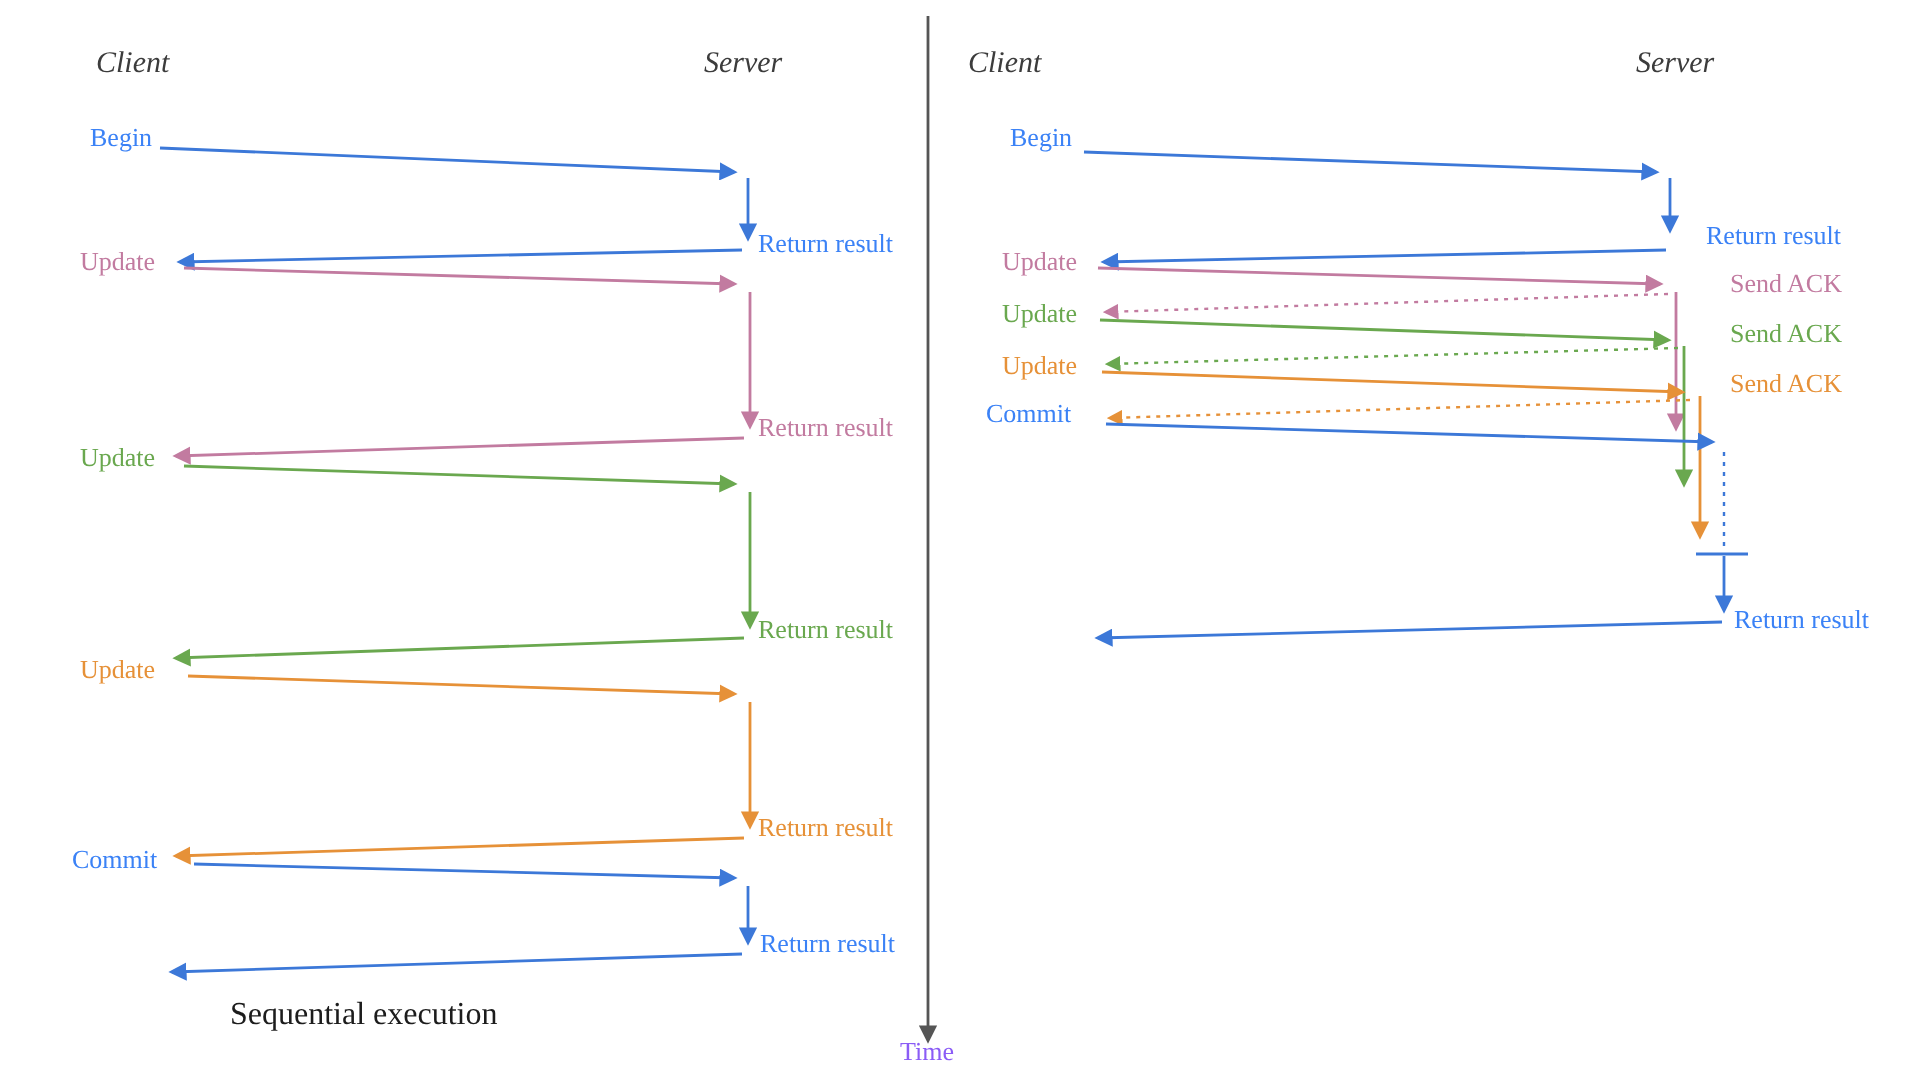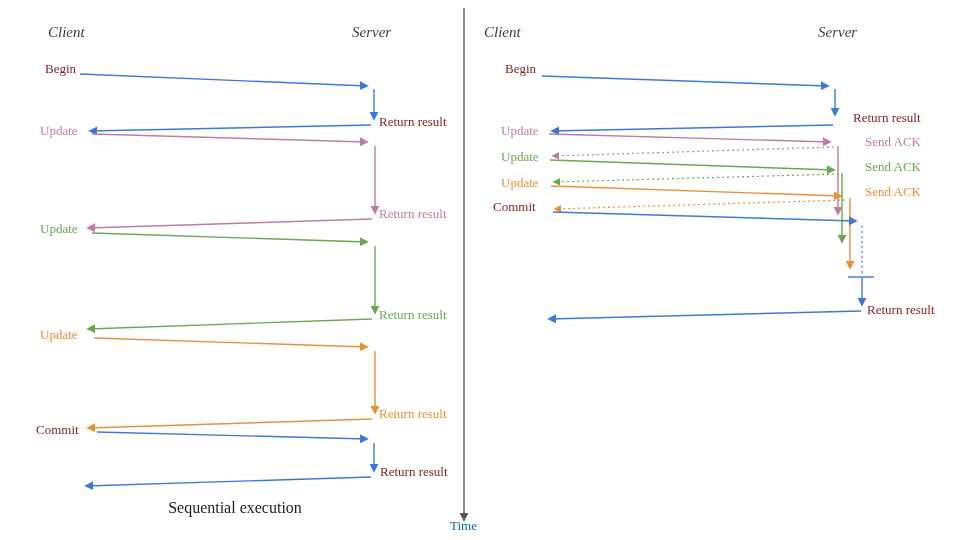--- a/index.html
+++ b/index.html
@@ -1,23 +1,23 @@
 <!DOCTYPE html>
 <html><head>
 <meta charset="utf-8">
 <style>
   html,body{margin:0;padding:0;background:#fff;}
   #stage{position:relative;width:960px;height:540px;background:#ffffff;overflow:hidden;
          font-family:Liberation Serif, serif;padding-left:44px;}
   #arrows{position:absolute;left:0;top:0;}
   .lbl{position:absolute;font-size:13px;line-height:14px;white-space:nowrap;}
   .hdr{position:absolute;font-size:15px;font-style:italic;color:#3c3c3c;white-space:nowrap;}
-  .title{position:absolute;font-size:16px;color:#1c1c1c;width:240px;text-align:center;white-space:nowrap;}
-  .c-blue{color:#7f1d1d}.c-pink{color:#c27ba0}.c-green{color:#6aa84f}.c-orange{color:#e69138}
-  .c-axis{color:#0369a1}
+  .title{position:absolute;font-size:16px;color:#1c1c1c;width:240px;text-align:left;white-space:nowrap;}
+  .c-blue{color:#3b82f6}.c-pink{color:#c27ba0}.c-green{color:#6aa84f}.c-orange{color:#e69138}
+  .c-axis{color:#8b5cf6}
   line,polyline{fill:none;stroke-width:1.4px;}
   .s-blue{stroke:#3c78d8}.s-pink{stroke:#c27ba0}.s-green{stroke:#6aa84f}.s-orange{stroke:#e69138}
   .s-axis{stroke:#555555}
   .dotted{stroke-dasharray:2 3;stroke-width:1.2px;}
 </style>
 </head>
 <body>
 
 <div id="stage">
 

